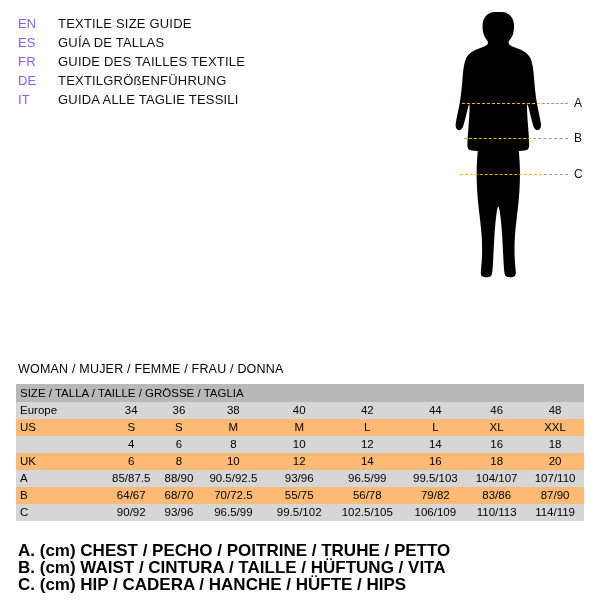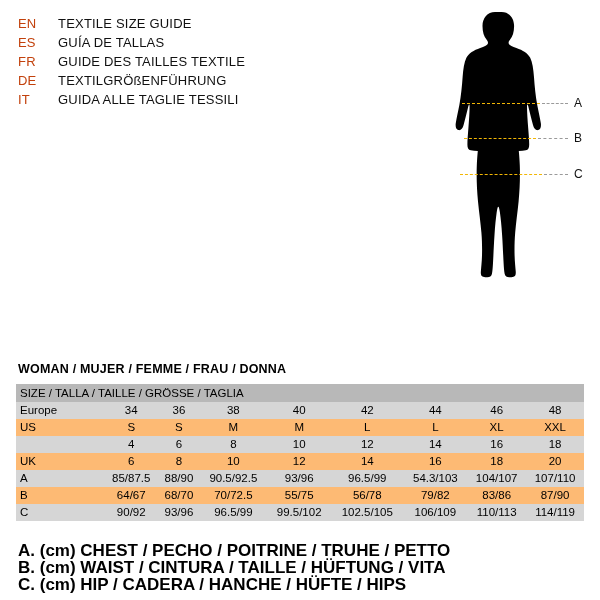--- a/index.html
+++ b/index.html
@@ -26,21 +26,21 @@
   .lang-row {
     display: flex;
     align-items: baseline;
     height: 19px;
     font-size: 13px;
     letter-spacing: 0.2px;
   }
   .lang-code {
     width: 40px;
     flex: 0 0 40px;
-    color: #c2410c;
+    color: #8b5cf6;
   }
   .lang-text {
     color: #111;
   }
 
   
   .figure-wrap {
     position: absolute;
     left: 410px;
     top: 8px;
@@ -66,21 +66,21 @@
     color: #111;
     font-family: "Liberation Sans", sans-serif;
   }
 
   
   .woman-title {
     position: absolute;
     left: 18px;
     top: 362px;
     font-size: 12.5px;
-    font-weight: bold;
+    font-weight: normal;
     letter-spacing: 0.2px;
   }
 
   table.size-table {
     position: absolute;
     left: 16px;
     top: 384px;
     width: 568px;
     border-collapse: collapse;
     font-size: 11.5px;
@@ -279,21 +279,21 @@
       <td>20</td>
     </tr>
 
     <tr class="shade">
       <td class="label">A</td>
       <td>85/87.5</td>
       <td>88/90</td>
       <td>90.5/92.5</td>
       <td>93/96</td>
       <td>96.5/99</td>
-      <td>54.3/103</td>
+      <td>99.5/103</td>
       <td>104/107</td>
       <td>107/110</td>
     </tr>
 
     <tr class="plain">
       <td class="label">B</td>
       <td>64/67</td>
       <td>68/70</td>
       <td>70/72.5</td>
       <td>55/75</td>

